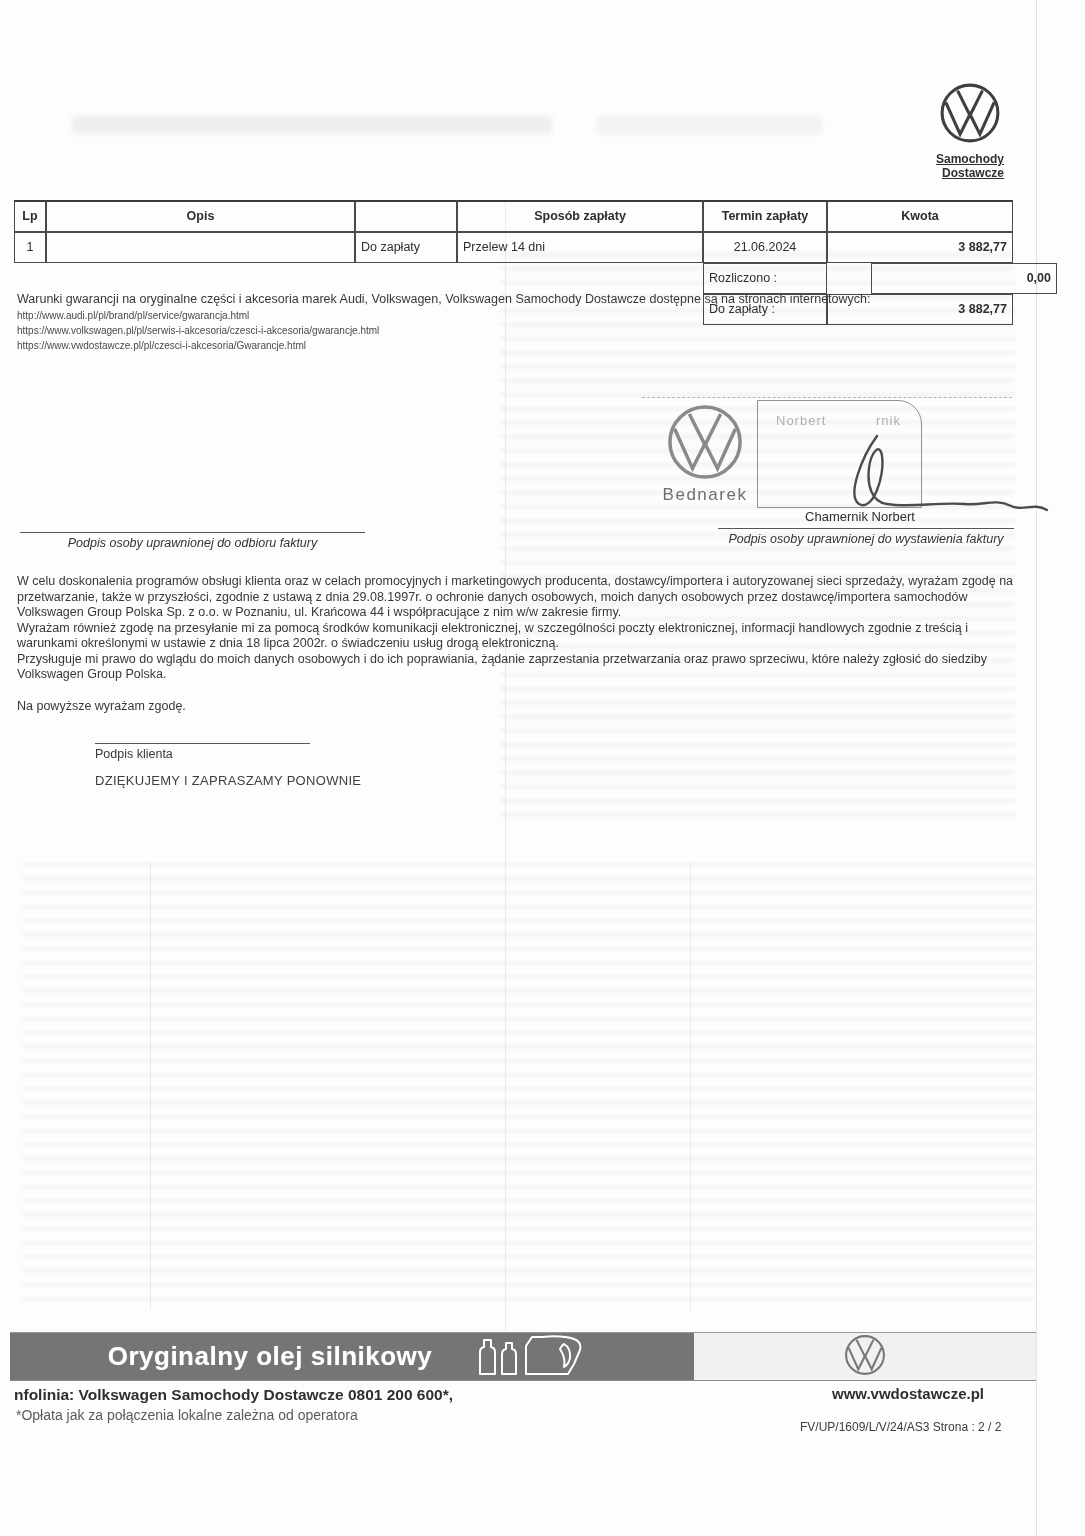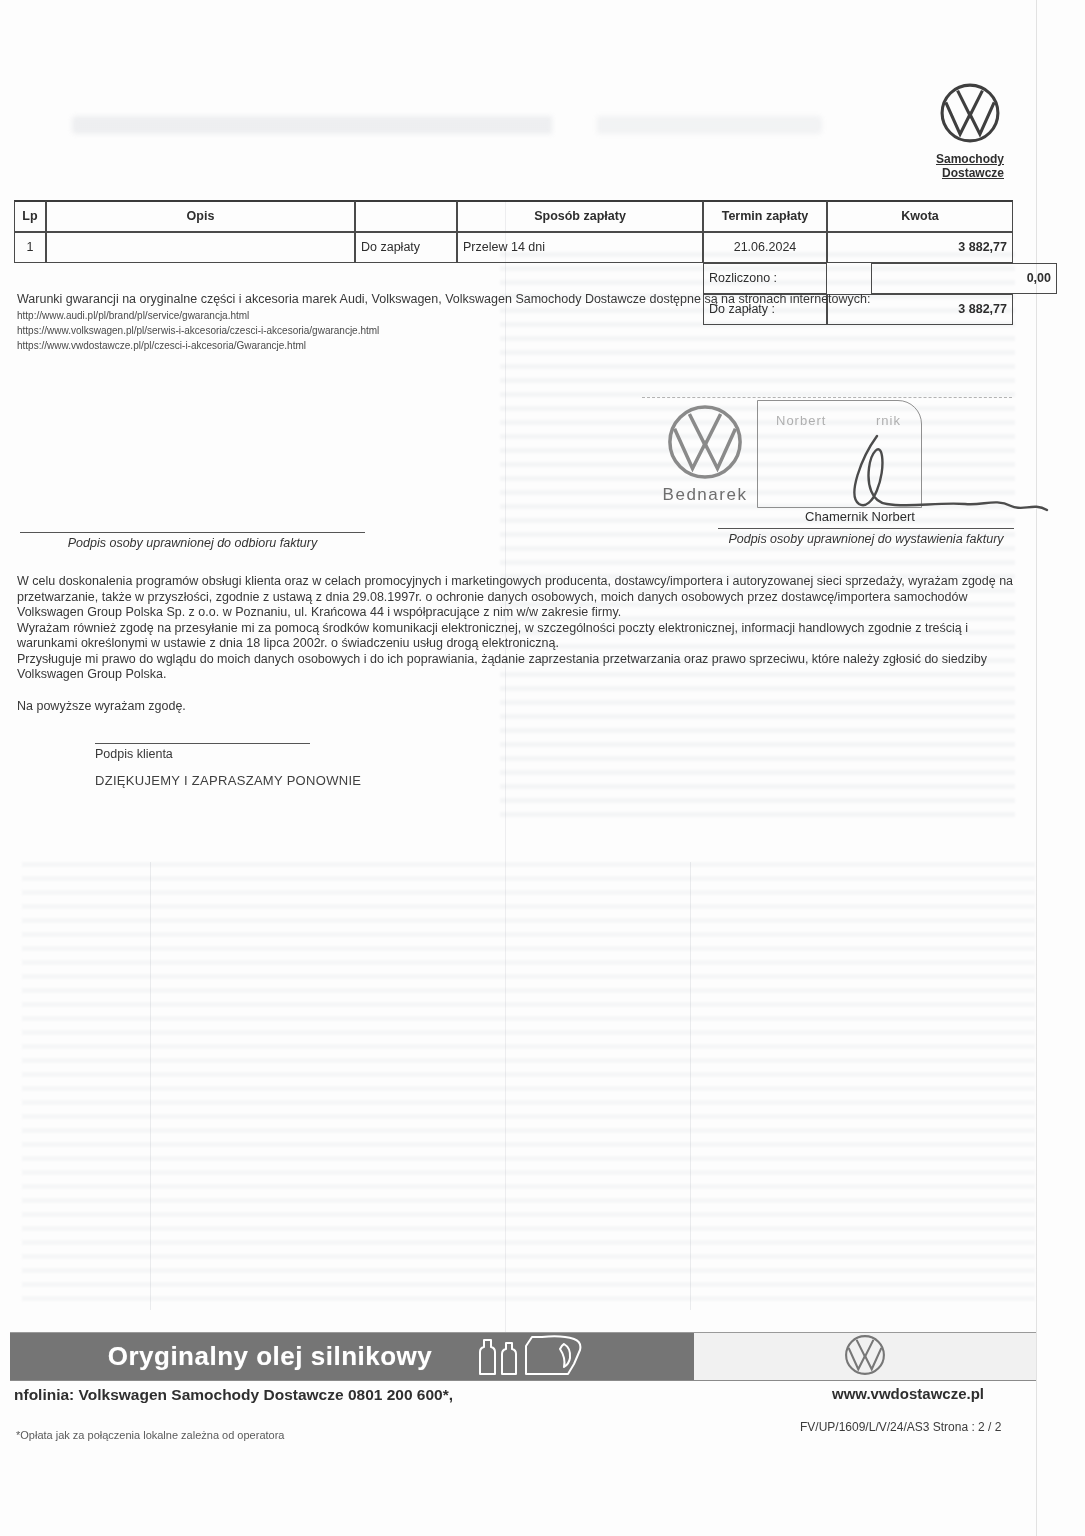--- a/index.html
+++ b/index.html
@@ -59,21 +59,21 @@
   .thanks{font-size:13px;color:#3f3f3f;letter-spacing:.3px;}
   
   .banner-dark{
     background:var(--banner_gray);display:flex;align-items:center;justify-content:center;gap:44px;
   }
   .banner-text{color:#fff;font-weight:bold;font-size:26px;letter-spacing:.5px;text-shadow:0 0 1px rgba(255,255,255,.4);}
   .banner-light{background:#f1f1f1;display:flex;align-items:center;justify-content:center;color:#777;}
   .banner-wrap{border-bottom:1.5px solid #8a8a8a;border-top:1px solid #9a9a9a;}
   
   .infoline{font-size:15.5px;font-weight:bold;color:#2f2f2f;}
-  .infoline-note{font-size:11px;color:#5a5a5a;margin-top:22px;}
+  .infoline-note{font-size:14px;color:#5a5a5a;}
   .website{font-size:15px;font-weight:bold;color:#2f2f2f;}
   .page-ref{font-size:12px;color:#3c3c3c;}
 </style>
 </head>
 <body>
 
 <div id="page">
 
   <div class="ghost-title abs" style="left:72px;top:116px;width:750px;height:18px;"></div>
   <div class="ghost abs" style="left:500px;top:252px;width:515px;height:570px;"></div>

